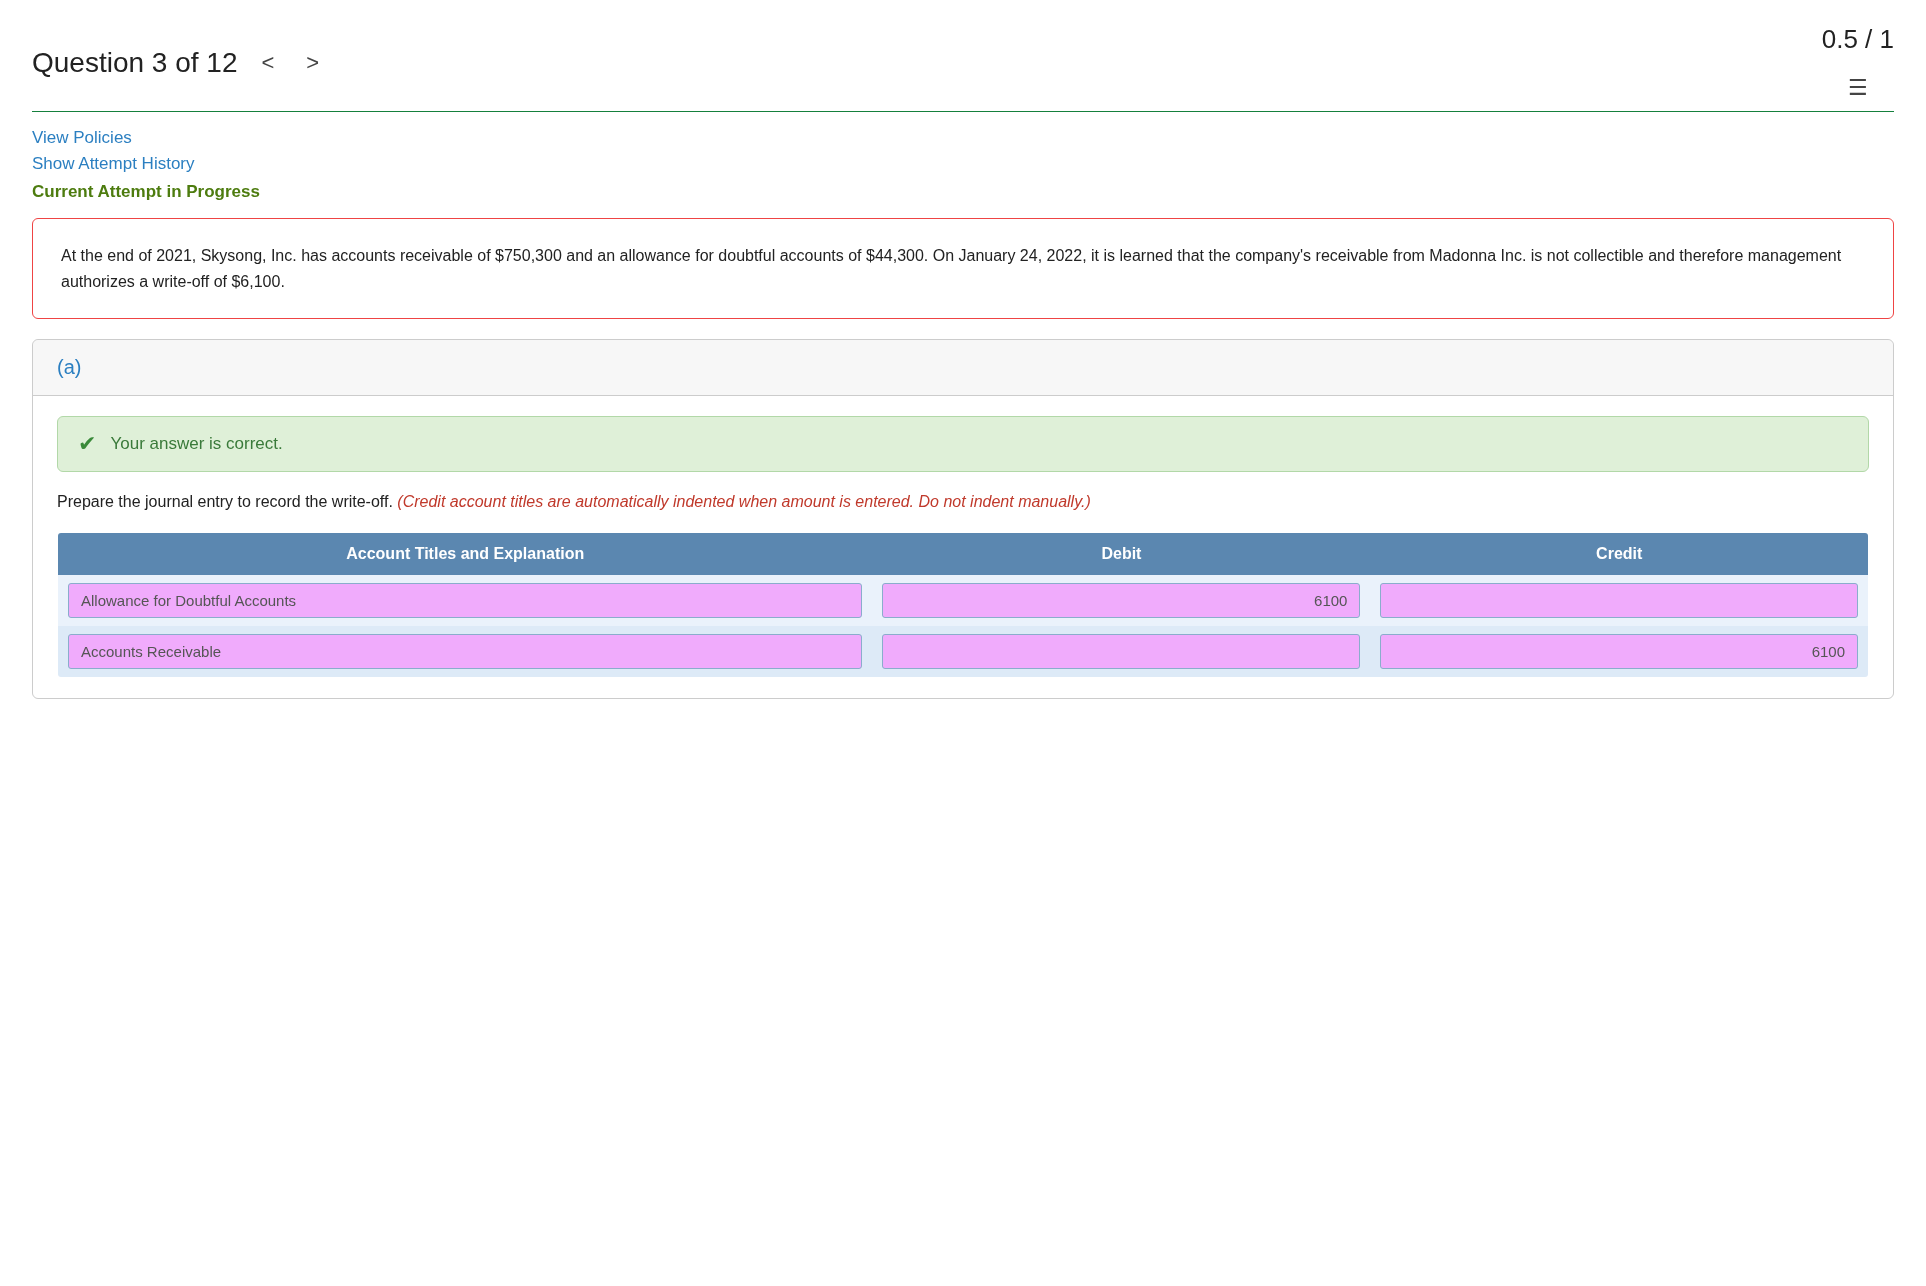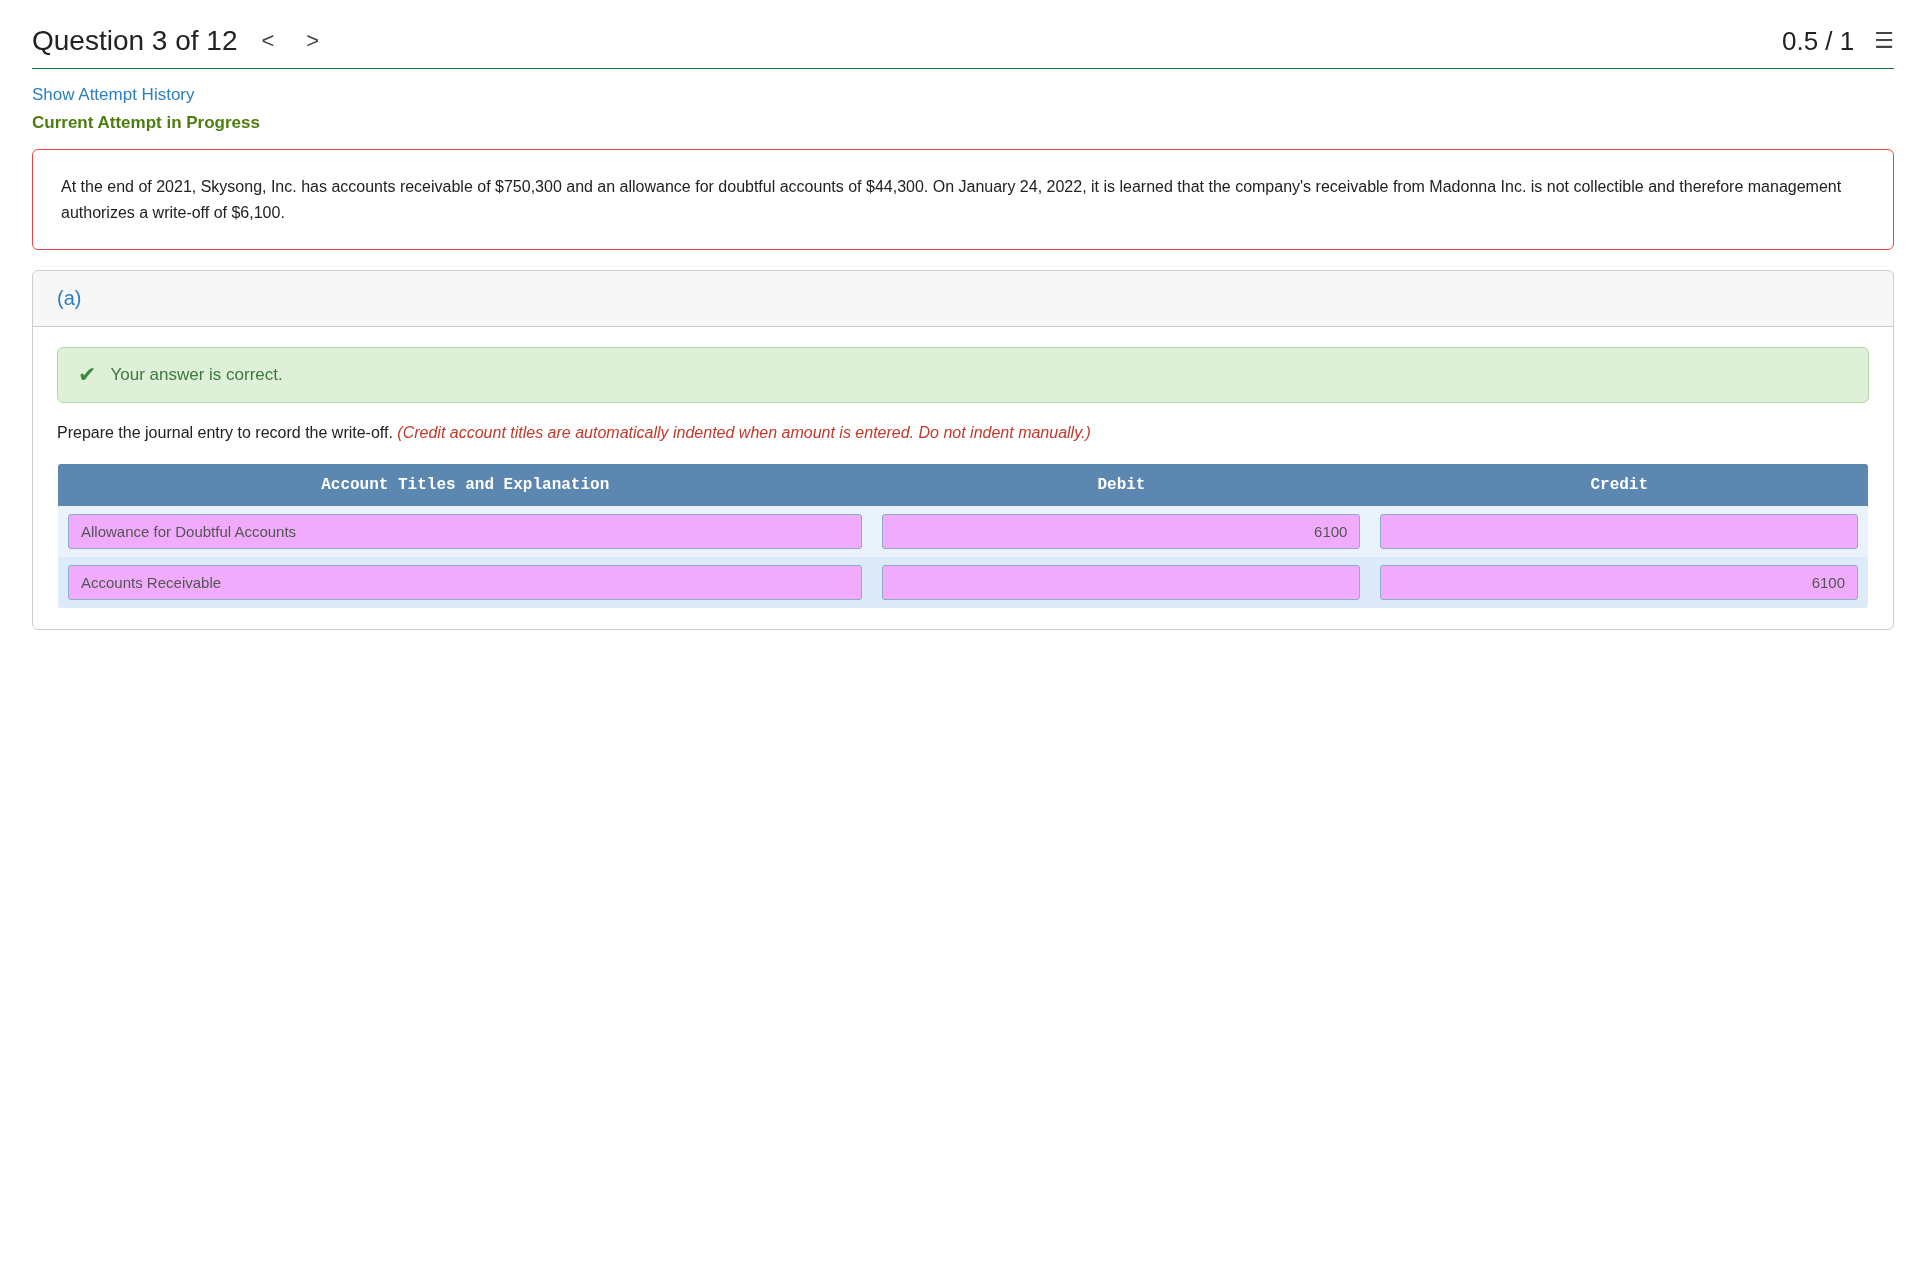--- a/index.html
+++ b/index.html
@@ -38,20 +38,21 @@
       border: none;
       font-size: 22px;
       cursor: pointer;
       color: #444;
       padding: 4px 8px;
     }
     .header-right {
       display: flex;
       align-items: center;
       gap: 20px;
+      flex-direction: column;
     }
     .score-label {
       font-size: 26px;
       color: #222;
     }
     .menu-icon {
       font-size: 22px;
       cursor: pointer;
       color: #444;
     }
@@ -143,21 +144,20 @@
     }
     .journal-table thead tr {
       background: #5b87b0;
     }
     .journal-table thead th {
       color: #fff;
       font-weight: bold;
       padding: 12px 16px;
       font-size: 16px;
       text-align: center;
-      font-family: Liberation Mono, monospace;
     }
     .journal-table thead th:first-child {
       text-align: center;
       width: 45%;
     }
     .journal-table thead th:nth-child(2),
     .journal-table thead th:nth-child(3) {
       width: 27.5%;
     }
     .journal-table tbody tr {
@@ -198,20 +198,21 @@
       <button class="nav-btn">&lt;</button>
       <button class="nav-btn">&gt;</button>
     </div>
     <div class="header-right">
       <span class="score-label">0.5 / 1</span>
       <span class="menu-icon">☰</span>
     </div>
   </div>
 
   <div class="links-section">
+    <a class="link-item">View Policies</a>
     <a class="link-item">Show Attempt History</a>
   </div>
 
   <div class="current-attempt">Current Attempt in Progress</div>
 
   <div class="question-box">
     <span>At the end of 2021, Skysong, Inc. has accounts receivable of $750,300 and an allowance for doubtful accounts of $44,300. On January 24, 2022, it is learned that the company's receivable from Madonna Inc. is not collectible and therefore management authorizes a write-off of $6,100.</span>
   </div>
 
   <div class="part-box">

